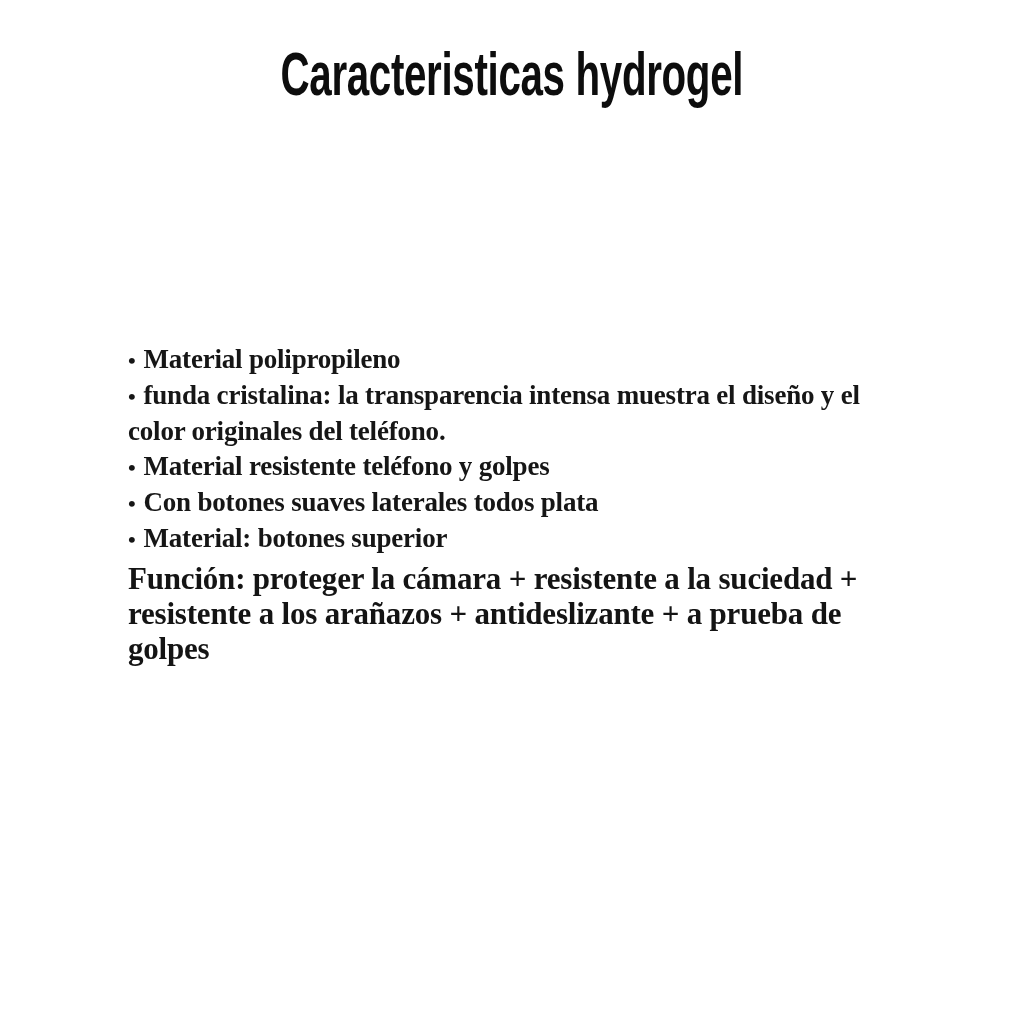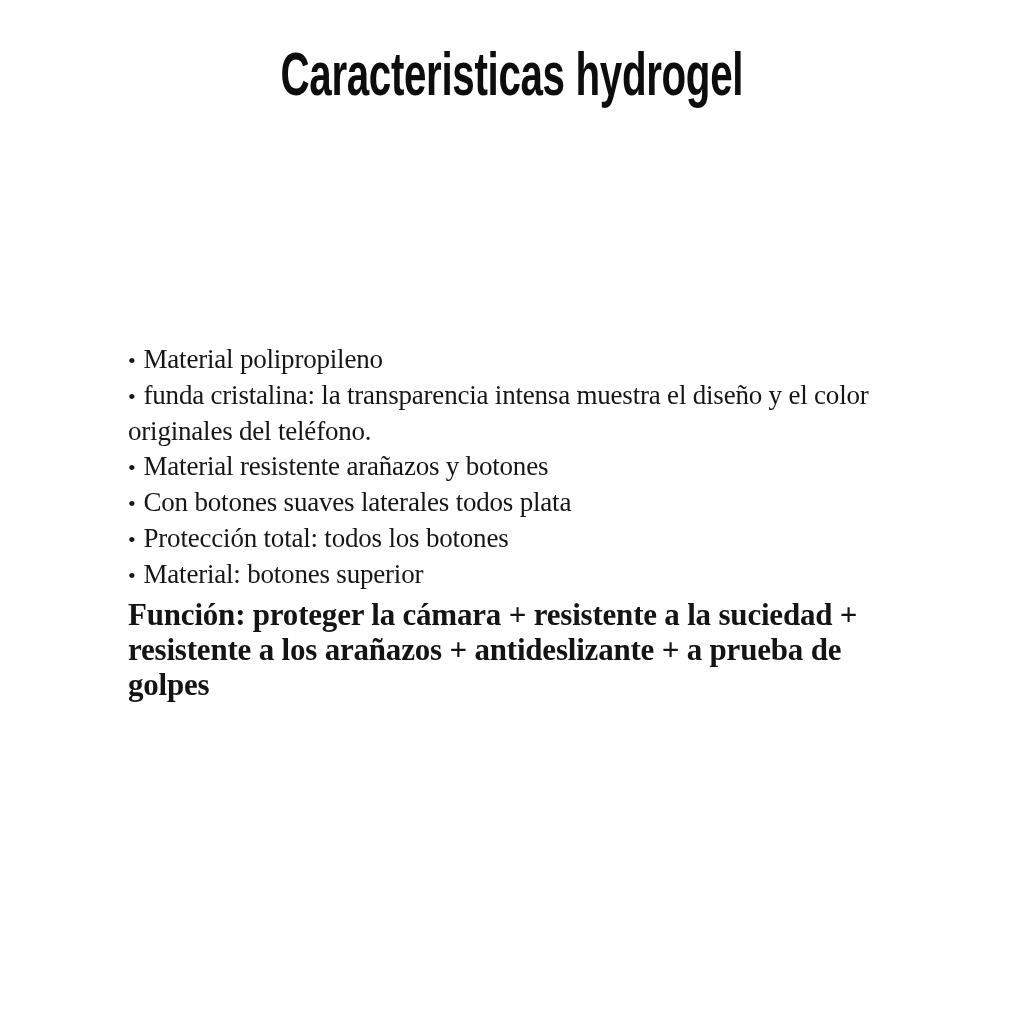--- a/index.html
+++ b/index.html
@@ -54,21 +54,21 @@
     width: 770px;
     color: #161616;
   }
   ul.features {
     list-style: none;
     margin: 0;
     padding: 0;
   }
   ul.features li {
     font-size: 27px;
-    font-weight: 400;
+    font-weight: 700;
     line-height: 35px;
     letter-spacing: -0.2px;
   }
   ul.features li .bullet {
     display: inline-block;
     font-size: 22px;
     vertical-align: baseline;
     padding-right: 8px;
   }
 
@@ -90,22 +90,21 @@
   <div class="title-block">
     <div class="title-line">
       <span>Caracteristicas hydrogel</span>
     </div>
   </div>
 
   <div class="content">
     <ul class="features">
       <li><span class="bullet">•</span><span>Material polipropileno</span></li>
       <li><span class="bullet">•</span><span>funda cristalina: la transparencia intensa muestra el diseño y el color originales del teléfono.</span></li>
-      <li><span class="bullet">•</span><span>Material resistente arañazos y botones</span></li>
+      <li><span class="bullet">•</span><span>Material resistente teléfono y golpes</span></li>
       <li><span class="bullet">•</span><span>Con botones suaves laterales todos plata</span></li>
-      <li><span class="bullet">•</span><span>Protección total: todos los botones</span></li>
       <li><span class="bullet">•</span><span>Material: botones superior</span></li>
     </ul>
 
     <p class="function-note">Función: proteger la cámara + resistente a la suciedad + resistente a los arañazos + antideslizante + a prueba de golpes</p>
   </div>
 
 </div>
 
 </body></html>

